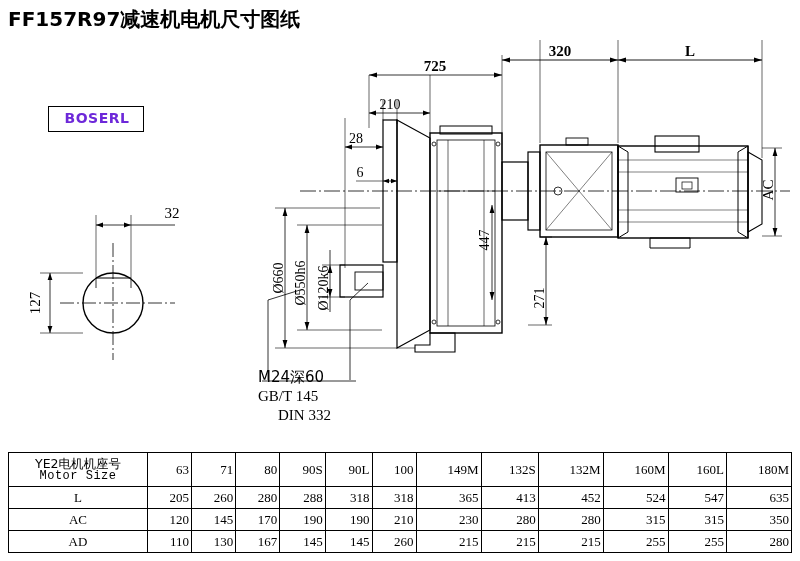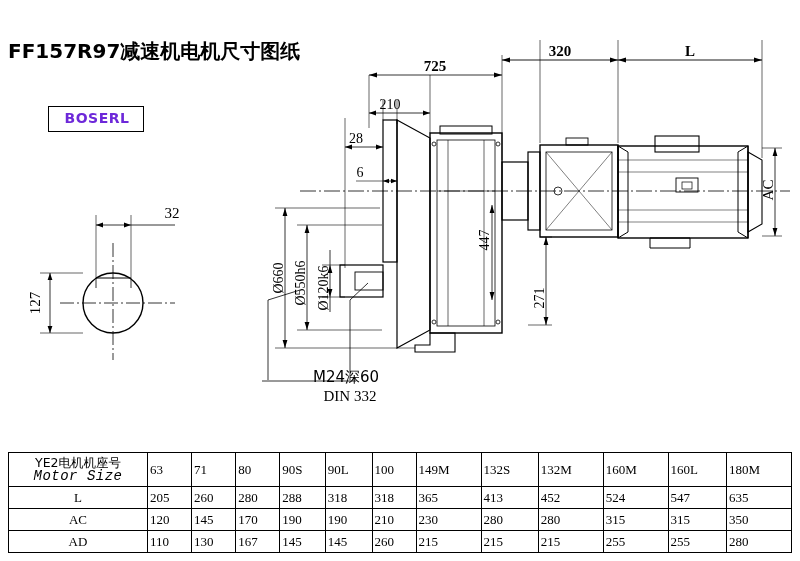--- a/index.html
+++ b/index.html
@@ -22,21 +22,20 @@
   }
   .title {
     position: absolute;
     left: 8px;
     top: 6px;
     font-family: "DejaVu Sans", sans-serif;
     font-weight: bold;
     font-size: 20px;
     letter-spacing: 0px;
     white-space: nowrap;
-    margin-top: 32px;
   }
   .logo-box {
     position: absolute;
     left: 48px;
     top: 106px;
     width: 96px;
     height: 26px;
     border: 1.5px solid #000;
     box-sizing: border-box;
   }
@@ -64,44 +63,43 @@
     width: 712px;
   }
   table.spec {
     border-collapse: collapse;
     width: 784px;
     font-family: "Liberation Serif", serif;
     font-size: 13px;
   }
   table.spec td {
     border: 1px solid #000;
-    text-align: left;
+    text-align: right;
     height: 21px;
     padding: 0 2px;
   }
   table.spec td.rowhead {
     width: 134px;
     text-align: center;
   }
   table.spec tr.head td {
     height: 33px;
   }
   .rowhead-two {
     line-height: 1.05;
     font-size: 12.5px;
   }
   .rowhead-two .cn {
     font-family: "DejaVu Sans", sans-serif;
     font-size: 12.5px;
   }
   .rowhead-two .en {
     font-family: "Liberation Mono", monospace;
-    font-size: 14px;
+    font-size: 12px;
     letter-spacing: 0.5px;
-    font-style: italic;
   }
   .lbl {
     font-family: "Liberation Serif", serif;
     font-size: 14px;
   }
   .lbl-b {
     font-family: "Liberation Serif", serif;
     font-size: 15px;
     font-weight: bold;
   }
@@ -341,23 +339,24 @@
       <text x="40" y="303" text-anchor="middle" font-size="15" transform="rotate(-90 40 303)">127</text>
       <text x="283" y="278" text-anchor="middle" font-size="14" transform="rotate(-90 283 278)">Ø660</text>
       <text x="305" y="283" text-anchor="middle" font-size="14" transform="rotate(-90 305 283)">Ø550h6</text>
       <text x="328" y="288" text-anchor="middle" font-size="14" transform="rotate(-90 328 288)">Ø120k6</text>
       <text x="489" y="240" text-anchor="middle" font-size="14" transform="rotate(-90 489 240)">447</text>
       <text x="544" y="298" text-anchor="middle" font-size="14" transform="rotate(-90 544 298)">271</text>
       <text x="773" y="190" text-anchor="middle" font-size="15" transform="rotate(-90 773 190)">AC</text>
     </g>
   </svg>
 
-  <div style="position:absolute; left:246px; top:368px; width:200px;text-align:center;">
+  <div style="position:absolute; left:258px; top:368px; width:200px;">
     <div class="cnlbl" style="font-size:15px; line-height:19px;">M24深60</div>
-    <div class="lbl" style="font-size:15px; line-height:19px; margin-left:8px;">DIN 332</div>
+    <div class="lbl" style="font-size:15px; line-height:19px;">GB/T 145</div>
+    <div class="lbl" style="font-size:15px; line-height:19px; margin-left:20px;">DIN 332</div>
   </div>
 
   <div class="tbl-wrap">
     <table class="spec">
       <tbody>
         <tr class="head">
           <td class="rowhead">
             <div class="rowhead-two">
               <div class="cn">YE2电机机座号</div>
               <div class="en">Motor Size</div>

